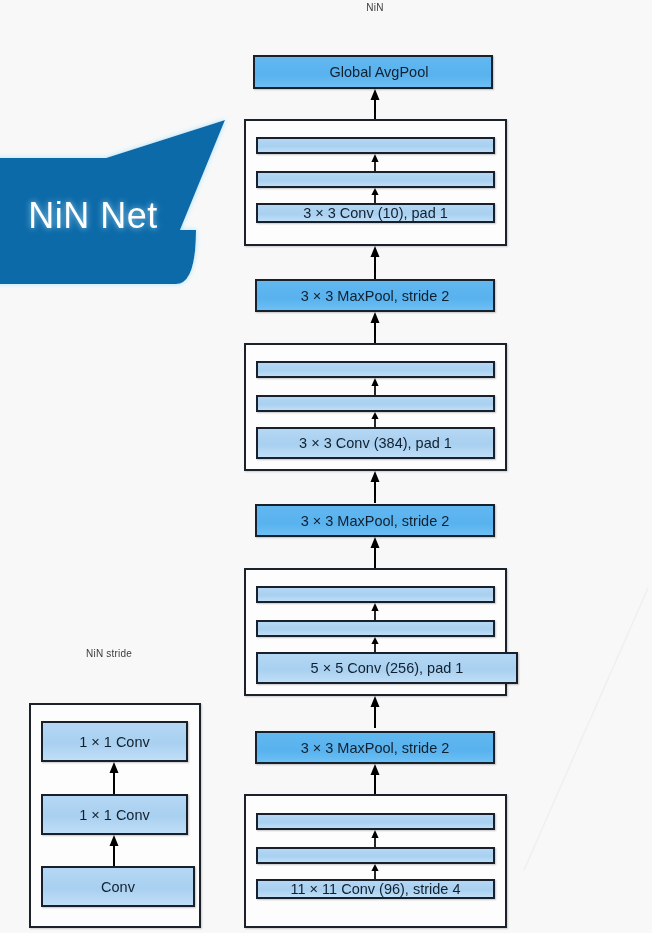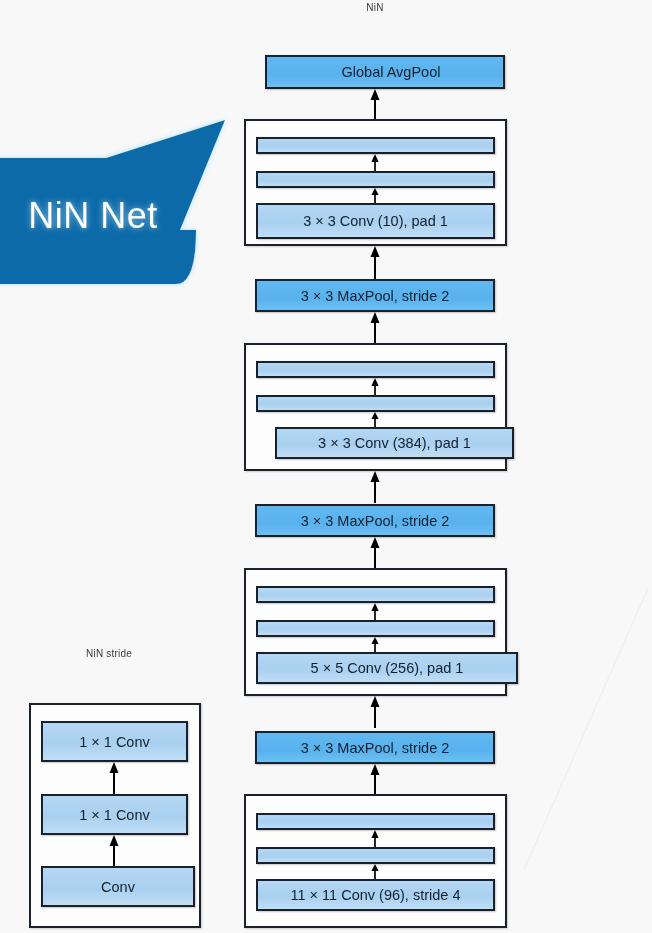--- a/index.html
+++ b/index.html
@@ -106,21 +106,21 @@
 </style>
 </head>
 <body>
 
 <svg class="faint-diagonal" viewBox="0 0 132 373" width="132" height="373">
   <line x1="128" y1="28" x2="4" y2="310" stroke="#f0eef0" stroke-width="1.3"></line>
 </svg>
 
 <div class="title" id="nin-title">NiN</div>
 
-<div class="bar bar-pool" style="left:265px; top:55px; width:240px; height:34px;padding-left:12px;">Global AvgPool</div>
+<div class="bar bar-pool" style="left:253px; top:55px; width:240px; height:34px;padding-left:12px;">Global AvgPool</div>
 
 <svg class="arrow" style="left:368px; top:89px;" width="14" height="30" viewBox="0 0 14 30">
   <line x1="7" y1="30" x2="7" y2="8" stroke="#000" stroke-width="2"></line>
   <polygon points="7,0 2.5,11 11.5,11" fill="#000"></polygon>
 </svg>
 
 <div class="group-box" style="left:244px; top:119px; width:263px; height:127px;"></div>
 
 <div class="bar bar-thin" style="left:256px; top:137px; width:239px; height:17px;"></div>
 
@@ -129,21 +129,21 @@
   <polygon points="7,0 3.4,8 10.6,8" fill="#000"></polygon>
 </svg>
 
 <div class="bar bar-thin" style="left:256px; top:171px; width:239px; height:17px;"></div>
 
 <svg class="arrow" style="left:368px; top:188px;" width="14" height="17" viewBox="0 0 14 17">
   <line x1="7" y1="17" x2="7" y2="5" stroke="#000" stroke-width="1.7"></line>
   <polygon points="7,0 3.4,7 10.6,7" fill="#000"></polygon>
 </svg>
 
-<div class="bar bar-conv" style="left:256px; top:203px; width:239px; height:36px;">3 × 3 Conv (10), pad 1</div>
+<div class="bar bar-conv" style="left:256px; top:203px; width:239px; height:20px;">3 × 3 Conv (10), pad 1</div>
 
 <svg class="arrow" style="left:368px; top:246px;" width="14" height="33" viewBox="0 0 14 33">
   <line x1="7" y1="33" x2="7" y2="8" stroke="#000" stroke-width="2"></line>
   <polygon points="7,0 2.5,11 11.5,11" fill="#000"></polygon>
 </svg>
 
 <div class="bar bar-pool" style="left:255px; top:279px; width:240px; height:33px;">3 × 3 MaxPool, stride 2</div>
 
 <svg class="arrow" style="left:368px; top:312px;" width="14" height="31" viewBox="0 0 14 31">
   <line x1="7" y1="31" x2="7" y2="8" stroke="#000" stroke-width="2"></line>
@@ -159,21 +159,21 @@
   <polygon points="7,0 3.4,8 10.6,8" fill="#000"></polygon>
 </svg>
 
 <div class="bar bar-thin" style="left:256px; top:395px; width:239px; height:17px;"></div>
 
 <svg class="arrow" style="left:368px; top:412px;" width="14" height="17" viewBox="0 0 14 17">
   <line x1="7" y1="17" x2="7" y2="5" stroke="#000" stroke-width="1.7"></line>
   <polygon points="7,0 3.4,7 10.6,7" fill="#000"></polygon>
 </svg>
 
-<div class="bar bar-conv" style="left:256px; top:427px; width:239px; height:32px;margin-left:19px;">3 × 3 Conv (384), pad 1</div>
+<div class="bar bar-conv" style="left:256px; top:427px; width:239px; height:32px;">3 × 3 Conv (384), pad 1</div>
 
 <svg class="arrow" style="left:368px; top:471px;" width="14" height="32" viewBox="0 0 14 32">
   <line x1="7" y1="32" x2="7" y2="8" stroke="#000" stroke-width="2"></line>
   <polygon points="7,0 2.5,11 11.5,11" fill="#000"></polygon>
 </svg>
 
 <div class="bar bar-pool" style="left:255px; top:504px; width:240px; height:33px;">3 × 3 MaxPool, stride 2</div>
 
 <svg class="arrow" style="left:368px; top:537px;" width="14" height="31" viewBox="0 0 14 31">
   <line x1="7" y1="31" x2="7" y2="8" stroke="#000" stroke-width="2"></line>
@@ -219,21 +219,21 @@
   <polygon points="7,0 3.4,8 10.6,8" fill="#000"></polygon>
 </svg>
 
 <div class="bar bar-thin" style="left:256px; top:847px; width:239px; height:17px;"></div>
 
 <svg class="arrow" style="left:368px; top:864px;" width="14" height="17" viewBox="0 0 14 17">
   <line x1="7" y1="17" x2="7" y2="5" stroke="#000" stroke-width="1.7"></line>
   <polygon points="7,0 3.4,7 10.6,7" fill="#000"></polygon>
 </svg>
 
-<div class="bar bar-conv" style="left:256px; top:879px; width:239px; height:32px;">11 × 11 Conv (96), stride 4</div>
+<div class="bar bar-conv" style="left:256px; top:879px; width:239px; height:20px;">11 × 11 Conv (96), stride 4</div>
 
 <div class="title" id="nin-block-title">NiN stride</div>
 
 <div class="group-box" style="left:29px; top:703px; width:172px; height:225px;"></div>
 
 <div class="bar bar-conv" style="left:41px; top:721px; width:147px; height:41px;">1 × 1 Conv</div>
 
 <svg class="arrow" style="left:107px; top:762px;" width="14" height="32" viewBox="0 0 14 32">
   <line x1="7" y1="32" x2="7" y2="8" stroke="#000" stroke-width="2"></line>
   <polygon points="7,0 2.5,11 11.5,11" fill="#000"></polygon>

